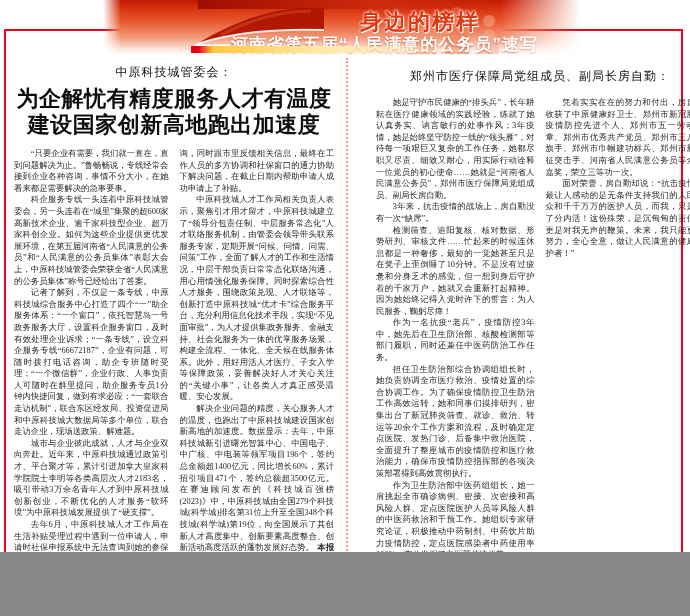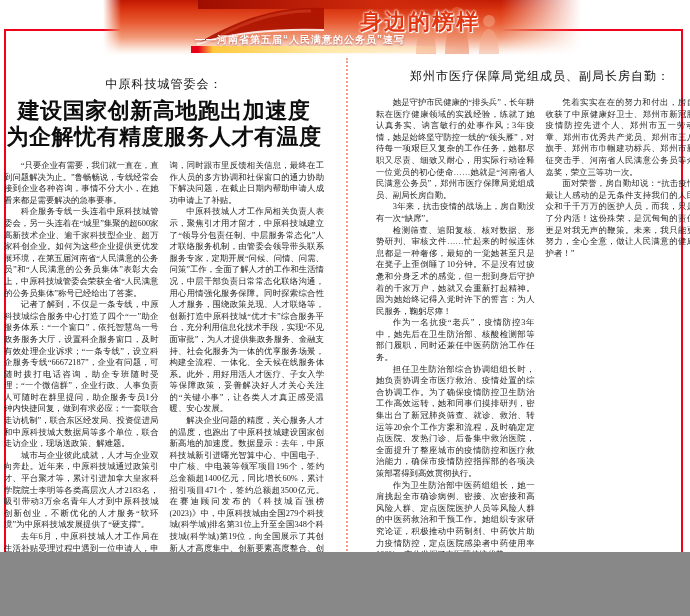--- a/index.html
+++ b/index.html
@@ -14,32 +14,32 @@
           -webkit-mask-image:linear-gradient(90deg,transparent 0,#000 18px,#000 398px,transparent 478px);
           mask-image:linear-gradient(90deg,transparent 0,#000 18px,#000 398px,transparent 478px);}
   .banner-topbar{position:absolute;left:95px;top:0;width:330px;height:9px;
           background:linear-gradient(90deg,#9e0e00,#cf2a0c 55%,rgba(207,42,12,0));}
   .banner-title{position:absolute;left:212px;top:7px;width:210px;text-align:center;
           font-family:"Liberation Sans","DejaVu Sans",sans-serif;font-weight:bold;
           font-size:22px;letter-spacing:2px;color:#e23511;
           text-shadow:0 0 2px #fff,0 0 3px #fff,1px 1px 0 #ffffff;}
   .banner-subtitle{position:absolute;left:92px;top:33px;width:330px;
           font-family:"Liberation Sans","DejaVu Sans",sans-serif;font-weight:bold;
-          font-size:10px;letter-spacing:1px;color:#ffffff;white-space:nowrap;
+          font-size:17px;letter-spacing:1px;color:#ffffff;white-space:nowrap;
           text-shadow:0 1px 2px rgba(150,20,0,.55);}
   .banner-strip{position:absolute;left:88px;top:46px;width:270px;height:7px;
           background:linear-gradient(90deg,#e8001a 0,#e8001a 7px,#ffc93c 22px,#ffe9a8 130px,rgba(255,240,200,0) 100%);}
   .flag{position:absolute;left:88px;top:5px;}
   .people{position:absolute;left:298px;top:6px;opacity:.5;}
   
   .divider{position:absolute;left:346px;top:58px;height:545px;width:0;
            border-left:2px dotted #f0a081;}
   
   .article{position:absolute;color:#222;}
-  .art-left{left:4px;top:64px;width:320px;margin-top:12px;}
+  .art-left{left:14px;top:64px;width:320px;}
   .art-right{left:376px;top:68px;width:328px;}
   .kicker{text-align:center;font-size:12px;letter-spacing:1px;color:#111;
           font-family:"Liberation Sans","DejaVu Sans",sans-serif;}
   .headline{font-family:"Liberation Sans","DejaVu Sans",sans-serif;font-weight:bold;
             color:#0d0d0d;text-align:center;}
   .art-left .headline{font-size:22px;line-height:26px;letter-spacing:.5px;margin-top:5px;}
   .art-right .headline{font-size:24px;line-height:30px;letter-spacing:.5px;margin-top:4px;}
   .body-cols{column-count:2;column-gap:11px;column-fill:auto;text-align:justify;
              font-size:8.4px;line-height:11.6px;color:#262626;margin-top:10px;}
   .art-left .body-cols{height:456px;}
@@ -74,22 +74,22 @@
     <div class="banner-title">身边的榜样</div>
     <div class="banner-subtitle">——河南省第五届“人民满意的公务员”速写</div>
     <div class="banner-strip"></div>
   </div>
 
   <div class="divider"></div>
 
   <article class="article art-left">
     <div class="kicker">中原科技城管委会：</div>
     <div class="headline">
+      <div>为企解忧有精度服务人才有温度</div>
       <div>建设国家创新高地跑出加速度</div>
-      <div>为企解忧有精度服务人才有温度</div>
     </div>
     <div class="body-cols">
       <p>“只要企业有需要，我们就一直在，直到问题解决为止。”鲁畅畅说，专线经常会接到企业各种咨询，事情不分大小，在她看来都是需要解决的急事要事。</p>
       <p>科企服务专线一头连着中原科技城管委会，另一头连着在“城里”集聚的超600家高新技术企业、逾千家科技型企业、超万家科创企业。如何为这些企业提供更优发展环境，在第五届河南省“人民满意的公务员”和“人民满意的公务员集体”表彰大会上，中原科技城管委会荣获全省“人民满意的公务员集体”称号已经给出了答案。</p>
       <p>记者了解到，不仅是一条专线，中原科技城综合服务中心打造了四个“一”助企服务体系：“一个窗口”，依托智慧岛一号政务服务大厅，设置科企服务窗口，及时有效处理企业诉求；“一条专线”，设立科企服务专线“66672187”，企业有问题，可随时拨打电话咨询，助企专班随时受理；“一个微信群”，企业行政、人事负责人可随时在群里提问，助企服务专员1分钟内快捷回复，做到有求必应；“一套联合走访机制”，联合东区经发局、投资促进局和中原科技城大数据局等多个单位，联合走访企业，现场送政策、解难题。</p>
       <p>城市与企业彼此成就，人才与企业双向奔赴。近年来，中原科技城通过政策引才、平台聚才等，累计引进加拿大皇家科学院院士李明等各类高层次人才2183名，吸引带动3万余名青年人才到中原科技城创新创业，不断优化的人才服务“软环境”为中原科技城发展提供了“硬支撑”。</p>
       <p>去年6月，中原科技城人才工作局在生活补贴受理过程中遇到一位申请人，申请时社保申报系统中无法查询到她的参保信息，如果申请不上生活补贴，将会损失生活补贴和购房补贴，这令她焦灼不安。工作人员在得知情况后，积极耐心为其查询信息，并且陪同申请人到社保窗口咨询，同时跟市里反馈相关信息，最终在工作人员的多方协调和社保窗口的通力协助下解决问题，在截止日期内帮助申请人成功申请上了补贴。</p>
       <p>中原科技城人才工作局相关负责人表示，聚焦引才用才留才，中原科技城建立了“领导分包责任制、中层服务常态化”人才联络服务机制，由管委会领导带头联系服务专家，定期开展“问候、问情、问需、问策”工作，全面了解人才的工作和生活情况，中层干部负责日常常态化联络沟通，用心用情强化服务保障。同时探索综合性人才服务，围绕政策兑现、人才联络等，创新打造中原科技城“优才卡”综合服务平台，充分利用信息化技术手段，实现“不见面审批”，为人才提供集政务服务、金融支持、社会化服务为一体的优享服务场景，构建全流程、一体化、全天候在线服务体系。此外，用好用活人才医疗、子女入学等保障政策，妥善解决好人才关心关注的“关键小事”，让各类人才真正感受温暖、安心发展。</p>
       <p><span>解决企业问题的精度，关心服务人才的温度，也跑出了中原科技城建设国家创新高地的加速度。数据显示：去年，中原科技城新引进曙光智算中心、中国电子、中广核、中电装等领军项目196个，签约总金额超1400亿元，同比增长60%，累计招引项目471个，签约总额超3500亿元。在赛迪顾问发布的《科技城百强榜(2023)》中，中原科技城由全国279个科技城(科学城)排名第31位上升至全国348个科技城(科学城)第19位，向全国展示了其创新人才高度集中、创新要素高度整合、创新活动高度活跃的蓬勃发展好态势。</span><span class="byline-inline">本报记者 覃岩峰 通讯员 席越 赵帅</span></p>
     </div>

